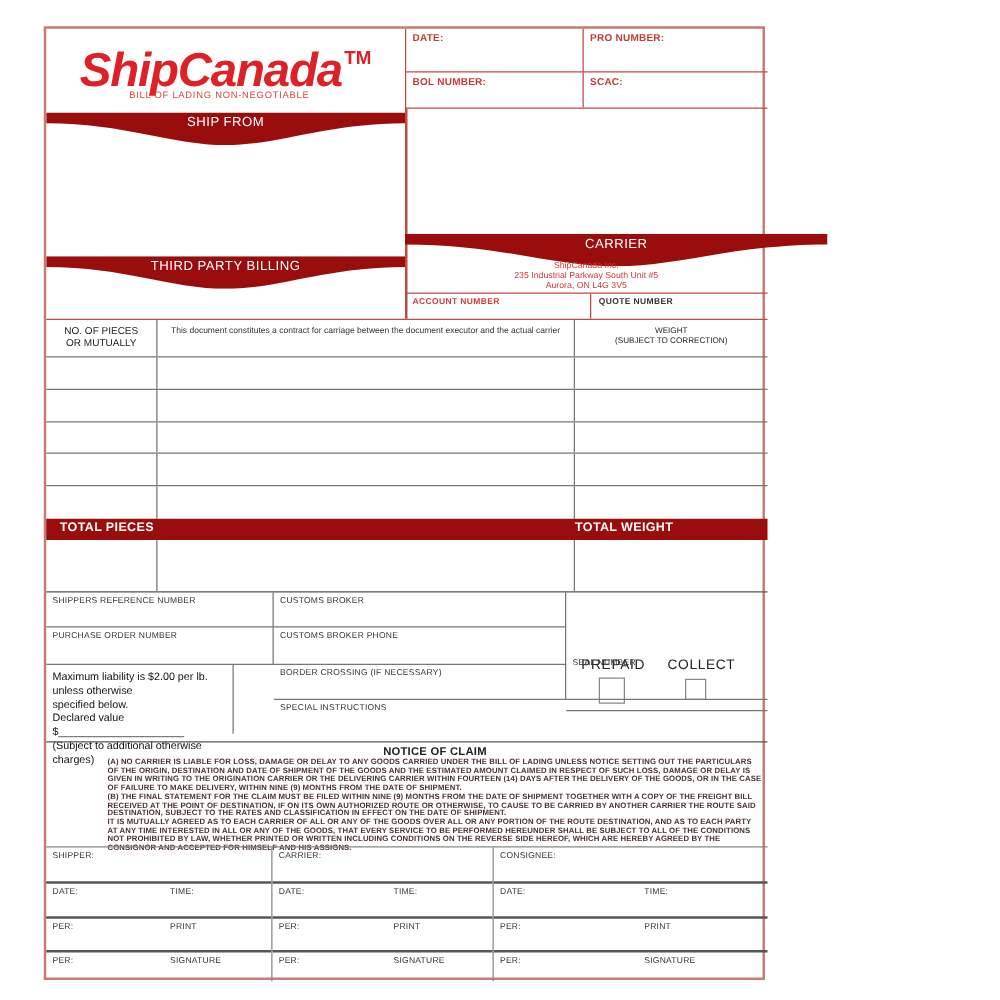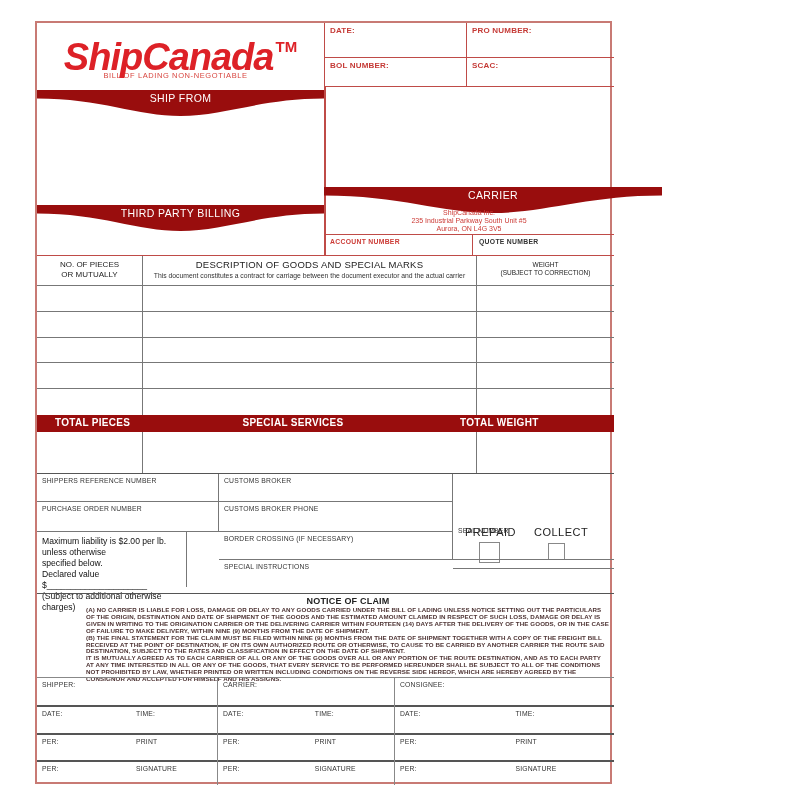--- a/index.html
+++ b/index.html
@@ -27,21 +27,21 @@
   .acct-row{position:absolute;left:287px;top:211px;width:290px;height:21px;border-top:1.5px solid #bf4b47;box-sizing:border-box;display:flex;}
   .acct-row>div{box-sizing:border-box;padding:3px 0 0 6px;font-size:6.8px;font-weight:bold;letter-spacing:.3px;}
   .acct-cell{width:149px;border-right:1.5px solid #bf4b47;color:#cc3b36;}
   .quote-cell{flex:1;color:#333;}
 
   
   .goods{position:absolute;left:0;top:232px;width:577px;height:160px;border-top:1.5px solid #bf4b47;box-sizing:border-box;display:flex;flex-direction:column;}
   .grow{display:flex;height:26px;border-bottom:1.5px solid #777;box-sizing:border-box;}
   .grow:last-child{border-bottom:none;}
   .ghead{display:flex;height:30px;border-bottom:1.5px solid #777;box-sizing:border-box;}
-  .gc1{width:106px;border-right:1.5px solid #777;box-sizing:border-box;}
+  .gc1{width:89px;border-right:1.5px solid #777;box-sizing:border-box;}
   .gc2{width:334px;border-right:1.5px solid #777;box-sizing:border-box;}
   .gc3{flex:1;}
   .ghead .gc1{padding-top:4px;text-align:center;font-size:8px;color:#222;line-height:10px;}
   .ghead .gc2{padding-top:3px;text-align:center;color:#222;}
   .ghead .gc2 .t1{font-size:9.5px;letter-spacing:.2px;}
   .ghead .gc2 .t2{font-size:6.8px;margin-top:2px;color:#333;}
   .ghead .gc3{padding-top:5px;text-align:center;color:#222;font-size:6.5px;line-height:8px;}
 
   .totbar{position:absolute;left:0;top:392px;width:577px;height:17px;background:#990d0d;color:#fff;font-weight:bold;font-size:10px;letter-spacing:.3px;}
   .totbar span{position:absolute;top:2px;}
@@ -128,21 +128,20 @@
       <div class="quote-cell"><span>QUOTE NUMBER</span></div>
     </div>
 
     <div class="goods">
       <div class="ghead">
         <div class="gc1">
           <div>NO. OF PIECES</div>
           <div>OR MUTUALLY</div>
         </div>
         <div class="gc2">
-          <div class="t1">DESCRIPTION OF GOODS AND SPECIAL MARKS</div>
           <div class="t2">This document constitutes a contract for carriage between the document executor and the actual carrier</div>
         </div>
         <div class="gc3">
           <div>WEIGHT</div>
           <div>(SUBJECT TO CORRECTION)</div>
         </div>
       </div>
       <div class="grow">
           <div class="gc1"></div>
           <div class="gc2"></div>
@@ -164,22 +163,21 @@
           <div class="gc3"></div>
         </div>
       <div class="grow">
           <div class="gc1"></div>
           <div class="gc2"></div>
           <div class="gc3"></div>
         </div>
     </div>
 
     <div class="totbar">
-      <span style="left:18px;width:89px;">TOTAL PIECES</span>
-      <span style="left:89px;width:334px;text-align:center;">SPECIAL SERVICES</span>
+      <span style="left:4px;width:89px;text-align:center;">TOTAL PIECES</span>
       <span style="left:423px;width:154px;text-align:left;">TOTAL WEIGHT</span>
     </div>
     <div class="totcells">
       <div class="gc1"></div>
       <div class="gc2"></div>
       <div class="gc3"></div>
     </div>
 
     <div class="rcell b-r b-b" style="left:0;top:451px;width:182px;height:28px;"><span>SHIPPERS REFERENCE NUMBER</span></div>
     <div class="rcell b-r b-b" style="left:0;top:479px;width:182px;height:30px;"><span>PURCHASE ORDER NUMBER</span></div>

